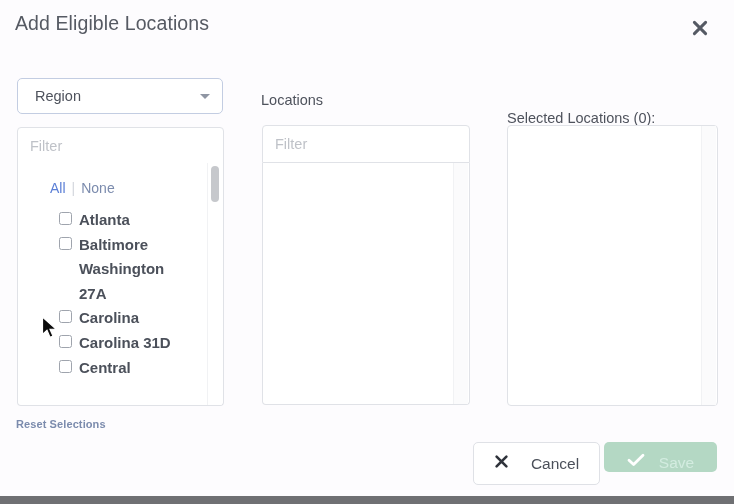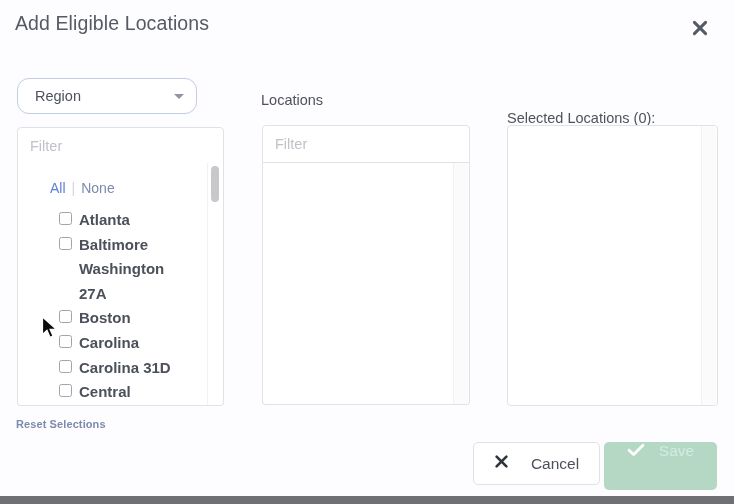--- a/index.html
+++ b/index.html
@@ -45,25 +45,25 @@
     align-items: center;
     justify-content: center;
   }
   .close-btn svg { display: block; }
 
   
   .region-select {
     position: absolute;
     left: 17px;
     top: 78px;
-    width: 180px;
+    width: 206px;
     height: 36px;
     box-sizing: border-box;
     border: 1px solid #c3cde2;
-    border-radius: 12px;
+    border-radius: 5px;
     background: #ffffff;
     cursor: pointer;
   }
   .region-select .label {
     position: absolute;
     left: 17px;
     top: 9px;
     font-size: 14.5px;
     color: #4e525c;
   }
@@ -282,27 +282,27 @@
   }
   .btn-cancel .btn-text {
     font-size: 15.5px;
     color: #4b505a;
   }
   .btn-save {
     position: absolute;
     left: 604px;
     top: 442px;
     width: 113px;
-    height: 48px;
+    height: 30px;
     box-sizing: border-box;
     border: none;
     border-radius: 5px;
     background: #b4d8c4;
     display: flex;
-    align-items: flex-start;
+    align-items: flex-end;
     justify-content: center;
     gap: 14px;
     cursor: default;
   }
   .btn-save .btn-text {
     font-size: 15.5px;
     color: #d3ece0;
   }
 
   
@@ -357,24 +357,20 @@
       <div class="opt-list">
         <div class="opt-item">
           <span class="cbox"></span>
           <span class="opt-label">Atlanta</span>
         </div>
         <div class="opt-item">
           <span class="cbox"></span>
           <span class="opt-label">Baltimore
 Washington
 27A</span>
-        </div>
-        <div class="opt-item">
-          <span class="cbox"></span>
-          <span class="opt-label">Boston</span>
         </div>
         <div class="opt-item">
           <span class="cbox"></span>
           <span class="opt-label">Carolina</span>
         </div>
         <div class="opt-item">
           <span class="cbox"></span>
           <span class="opt-label">Carolina 31D</span>
         </div>
         <div class="opt-item">

